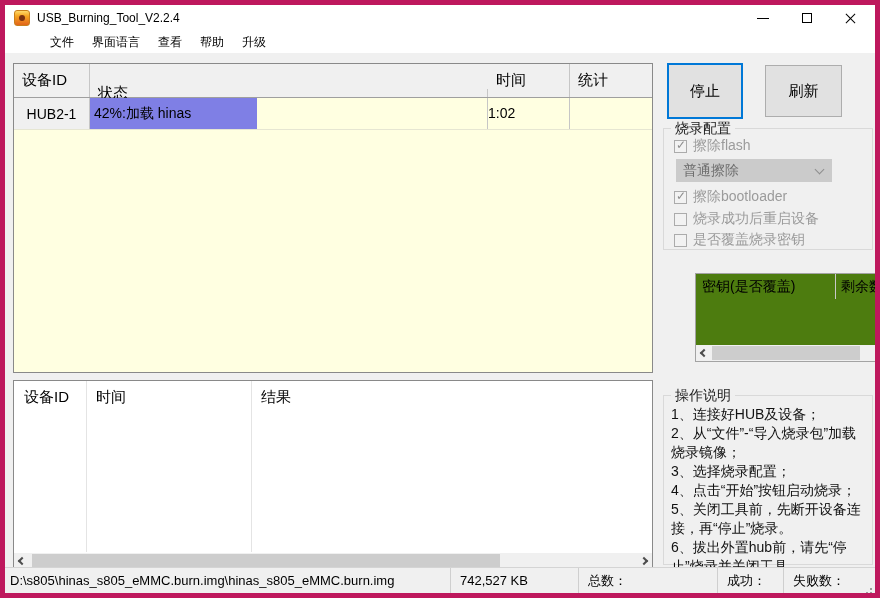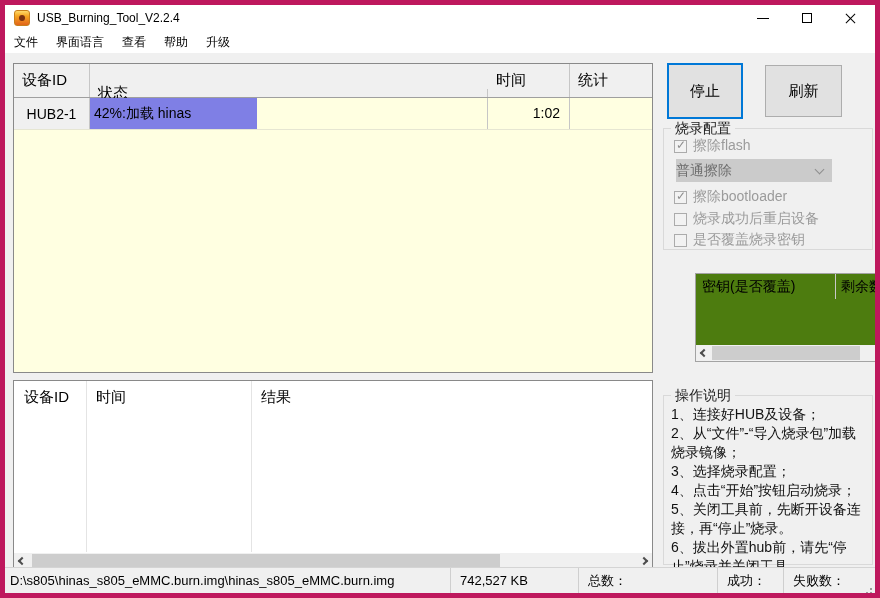--- a/index.html
+++ b/index.html
@@ -14,38 +14,38 @@
   .title-text { position:absolute; left:32px; top:6px; font-size:12px; color:#000; white-space:nowrap; }
   .win-controls { position:absolute; right:2px; top:0; height:26px; display:flex; }
   .win-btn { width:44px; height:26px; position:relative; }
   .icon-min-glyph { position:absolute; left:16px; top:13px; width:12px; height:1px; background:#000; }
   .icon-max-glyph { position:absolute; left:17px; top:8px; width:10px; height:10px; border:1px solid #000; }
   .icon-close-glyph::before, .icon-close-glyph::after { content:""; position:absolute; left:15px; top:13px; width:13px; height:1px; background:#000; }
   .icon-close-glyph::before { transform:rotate(45deg); }
   .icon-close-glyph::after { transform:rotate(-45deg); }
 
   
-  .menubar { position:absolute; left:0; top:26px; right:0; height:22px; background:#FFFFFF; display:flex; align-items:center; font-size:12px; color:#000; }
+  .menubar { position:absolute; left:0; top:26px; right:0; height:22px; background:#FFFFFF; display:flex; align-items:center; font-size:12px; color:#000;padding-left:36px; }
   .menu-item { padding:0 9px; height:100%; display:flex; align-items:center; }
 
   
   .device-table { position:absolute; left:8px; top:58px; width:640px; height:310px; border:1px solid #898989; background:#FFFFE1; }
   .dt-header { display:flex; height:34px; background:#F0F0F0; border-bottom:1px solid #9F9F9F; font-size:15px; color:#000; }
   .dt-h { display:flex; align-items:center; padding-left:8px; border-right:1px solid #C6C6C6; }
   .dt-h:last-child { border-right:none; }
   .c1 { width:76px; flex:none; }
   .c2 { width:398px; flex:none;margin-top:25px; }
   .c3 { width:82px; flex:none; }
   .c4 { flex:1; }
   .dt-row { display:flex; height:32px; font-size:14px; border-bottom:1px solid #E6E6D2; }
   .cell-device { width:76px; flex:none; background:#F0F0F0; display:flex; align-items:center; justify-content:center; border-right:1px solid #C6C6C6; }
   .cell-status { width:398px; flex:none; position:relative; border-right:1px solid #C6C6C6; background:#FFFFE1; }
   .progress-fill { position:absolute; left:0; top:0; bottom:0; background:#7F7FE5; }
   .status-text { position:relative; z-index:1; padding-left:4px; line-height:31px; color:#000; }
-  .cell-time { width:82px; flex:none; text-align:right; padding-right:9px; line-height:31px; border-right:1px solid #C6C6C6; background:#FFFFE1; }
+  .cell-time { width:82px; flex:none; text-align:left; padding-right:9px; line-height:31px; border-right:1px solid #C6C6C6; background:#FFFFE1; }
   .cell-stat { flex:1; background:#FFFFE1; }
 
   
   .stop-btn { position:absolute; left:662px; top:58px; width:76px; height:56px; background:#E1E1E1; border:2px solid #0078D7;
               font-size:15px; color:#000; display:flex; align-items:center; justify-content:center; }
   .refresh-btn { position:absolute; left:760px; top:60px; width:77px; height:52px; background:#E1E1E1; border:1px solid #ADADAD;
               font-size:15px; color:#000; display:flex; align-items:center; justify-content:center; }
 
   
   .groupbox { position:absolute; border:1px solid #D9D9D9; }
@@ -53,21 +53,21 @@
 
   .burn-config { left:658px; top:123px; width:210px; height:122px; }
   .opt { position:absolute; left:10px; display:flex; align-items:center; gap:6px; font-size:14px; color:#9B9B9B; white-space:nowrap; }
   .checkbox { width:13px; height:13px; flex:none; border:1px solid #ABABAB; background:#F2F2F2; position:relative; }
   .checkbox.checked::after { content:"✓"; position:absolute; left:1px; top:-3px; font-size:12px; color:#8F8F8F; }
   .opt-erase-flash { top:8px; }
   .opt-erase-bootloader { top:59px; }
   .opt-reset { top:81px; }
   .opt-overwrite { top:102px; }
   .dropdown { position:absolute; left:12px; top:30px; width:156px; height:23px; background:#CBCBCB; color:#6E6E6E;
-              font-size:14px; line-height:22px; }
+              font-size:14px; line-height:22px; padding-left:7px; }
   .dropdown::after { content:""; position:absolute; right:9px; top:7px; width:6px; height:6px;
               border-right:1px solid #8E8E8E; border-bottom:1px solid #8E8E8E; transform:rotate(45deg); }
 
   
   .key-table { position:absolute; left:690px; top:268px; width:210px; height:89px; background:#4d7c0f; border:1px solid #A3A3A3; }
   .kt-header { display:flex; height:25px; font-size:14px; color:#000; }
   .kt-h1 { width:140px; flex:none; border-right:1px solid #C9C9C9; padding:4px 0 0 6px; }
   .kt-h2 { flex:1; padding:4px 0 0 5px; }
 
   

